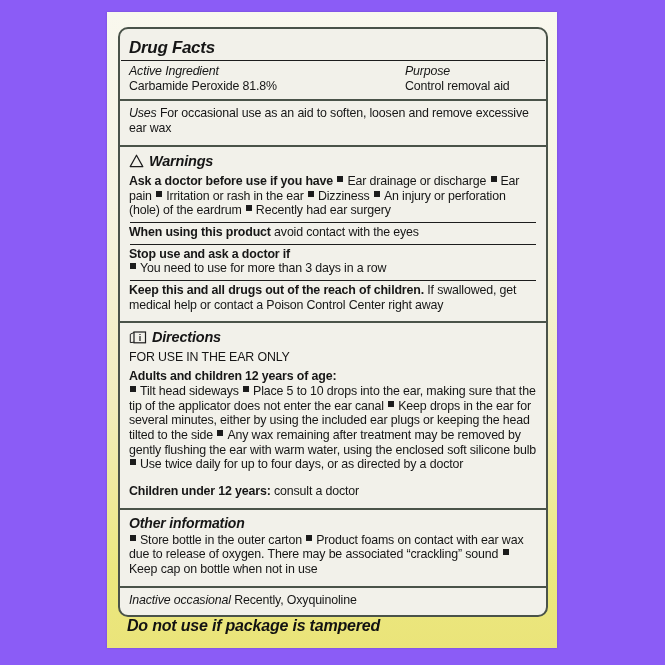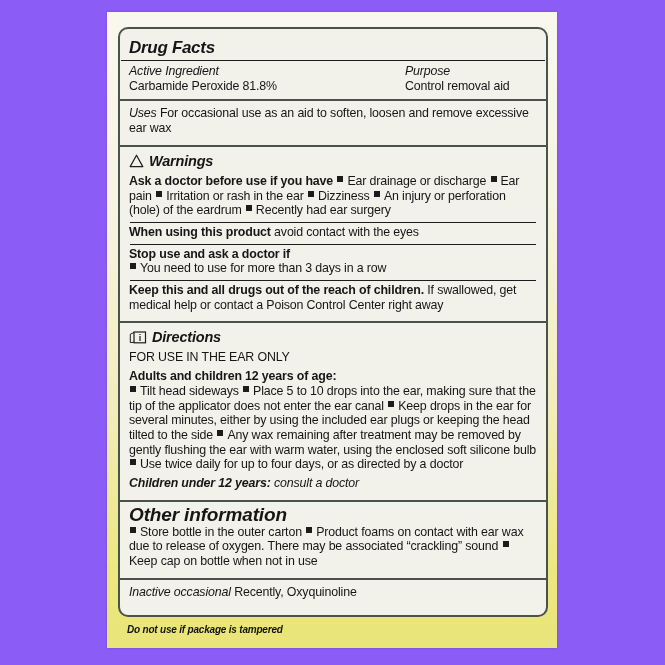--- a/index.html
+++ b/index.html
@@ -30,29 +30,29 @@
   .ai-row { display:flex; padding-bottom:6px; }
   .ai-col-left { flex:1; }
   .ai-col-right { width:132px; }
   h2.sec-h {
     margin:3px 0 4px 0; font-size:14.5px; line-height:17px;
     font-weight:bold; font-style:italic; letter-spacing:-0.2px;
     display:flex; align-items:center; gap:5px;
   }
   h2.sec-h .ic { display:inline-flex; font-style:normal; }
   h3.sec-h3 {
-    margin:2px 0 2px 0; font-size:19px; line-height:16px;
+    margin:2px 0 2px 0; font-size:14px; line-height:16px;
     font-weight:bold; font-style:italic;
   }
   .blt {
     display:inline-block; width:6px; height:6px; background:#1c1c1c;
     margin:0 4px 1px 1px; vertical-align:2px;
   }
   .tamper {
-    position:absolute; left:20px; bottom:13px; font-size:10px;
+    position:absolute; left:20px; bottom:13px; font-size:16px;
     font-weight:bold; font-style:italic; letter-spacing:-0.2px; color:#121212;margin-top:40px;
   }
   .dirs-para { margin-top:0; }
   .lead-block { display:block; }
 </style>
 </head>
 <body>
 
 <div class="stage">
   <div class="package">
@@ -109,21 +109,21 @@
             <svg width="18" height="13" viewBox="0 0 18 13">
               <path d="M5 1.5 L1.3 3.2 V11.6 L5 11.2" fill="none" stroke="#1d1d1d" stroke-width="1"></path>
               <rect x="5" y="1" width="11.5" height="10.8" fill="none" stroke="#1d1d1d" stroke-width="1.2"></rect>
               <text x="10.8" y="9.6" font-size="9" font-weight="bold" text-anchor="middle" fill="#1d1d1d" font-family="Liberation Sans, DejaVu Sans, sans-serif">i</text>
             </svg>
           </span>
           <span>Directions</span>
         </h2>
         <p>FOR USE IN THE EAR ONLY</p>
         <p class="dirs-para"><b class="lead-block">Adults and children 12 years of age:</b><span><span class="blt"></span>Tilt head sideways <span class="blt"></span>Place 5 to 10 drops into the ear, making sure that the tip of the applicator does not enter the ear canal <span class="blt"></span>Keep drops in the ear for several minutes, either by using the included ear plugs or keeping the head tilted to the side <span class="blt"></span>Any wax remaining after treatment may be removed by gently flushing the ear with warm water, using the enclosed soft silicone bulb <span class="blt"></span>Use twice daily for up to four days, or as directed by a doctor </span></p>
-        <p style="margin-top:4px;font-style:italic;"><b>Children under 12 years:</b> <span>consult a doctor</span></p>
+        <p style="margin-top:12px;"><b>Children under 12 years:</b> <span>consult a doctor</span></p>
       </div>
 
       <div class="rule-major"></div>
 
       <div class="sec">
         <h3 class="sec-h3">Other information</h3>
         <p style="margin-top:0;"><span><span class="blt"></span>Store bottle in the outer carton <span class="blt"></span>Product foams on contact with ear wax due to release of oxygen. There may be associated “crackling” sound <span class="blt"></span>Keep cap on bottle when not in use </span></p>
       </div>
 
       <div class="rule-major"></div>

